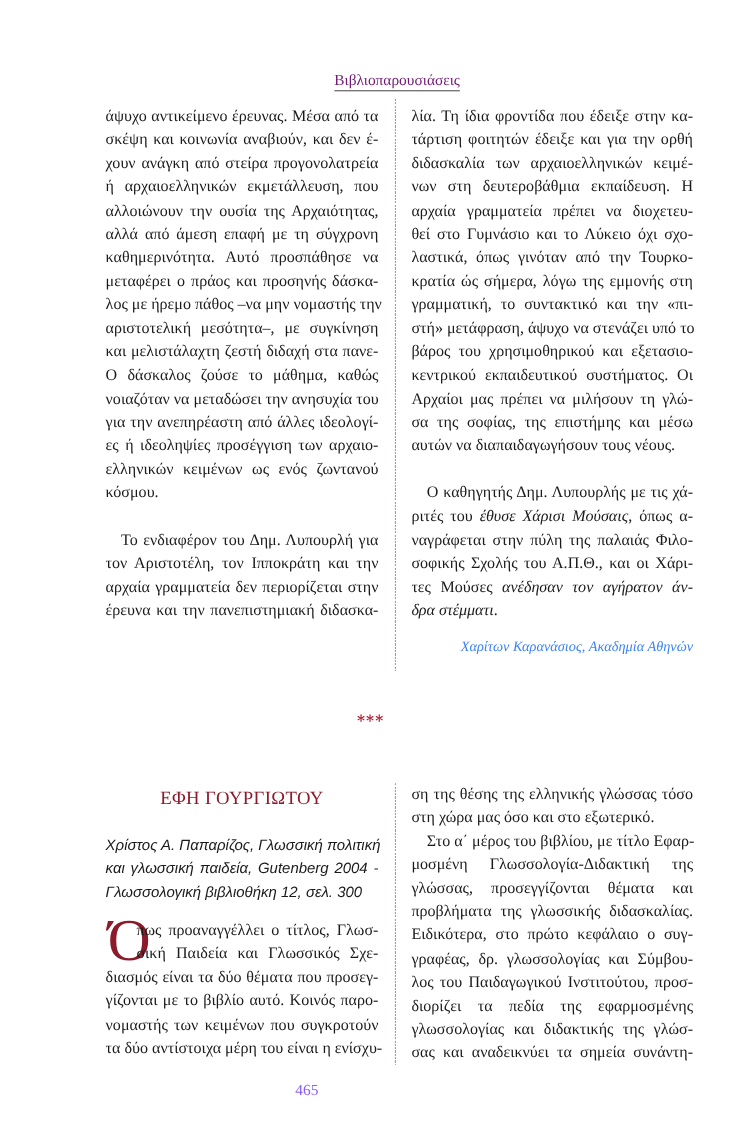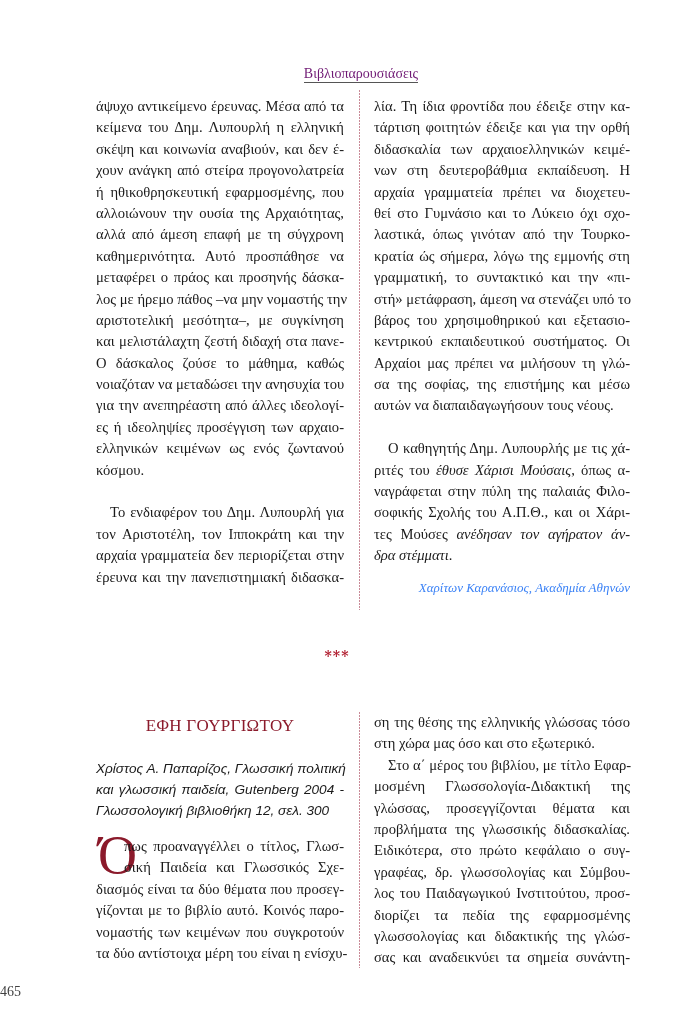--- a/index.html
+++ b/index.html
@@ -48,38 +48,37 @@
     .biblio .line { display: block; white-space: nowrap; text-align: justify; text-align-last: justify; }
     .biblio .line.last { text-align-last: left; }
     .body2 { left: 96px; top: 836px; width: 248px; }
     .dropcap {
       position: absolute; left: 98px; top: 832px; font-family: "Liberation Serif", serif;
       font-size: 54px; line-height: 46px; color: #8b1a2b;
     }
     .body2 .line.dc { padding-left: 28px; }
     .col3 { left: 374px; top: 712px; width: 256px; }
     .page-number {
-      position: absolute; top: 984px; left: 0; width: 558px; text-align: left;
-      font-family: "Liberation Serif", serif; font-size: 14px; color: #404040;
+      position: absolute; top: 984px; left: 0; width: 558px; text-align: center;
+      font-family: "Liberation Serif", serif; font-size: 14px; color: #8b5cf6;
     }
     em { font-style: italic; }
   </style>
 </head>
 <body>
 
 <div class="page-frame">
 
   <div class="running-head"><span>Βιβλιοπαρουσιάσεις</span></div>
 
   <div class="col col1">
     <span class="line">άψυχο αντικείμενο έρευνας. Μέσα από τα</span>
-    <span class="line">κείμενα του Δημ. Λυπουρλή η ελληνική</span>
     <span class="line">σκέψη και κοινωνία αναβιούν, και δεν έ-</span>
     <span class="line">χουν ανάγκη από στείρα προγονολατρεία</span>
-    <span class="line">ή ηθικοθρησκευτική εφαρμοσμένης, που</span>
+    <span class="line">ή αρχαιοελληνικών εκμετάλλευση, που</span>
     <span class="line">αλλοιώνουν την ουσία της Αρχαιότητας,</span>
     <span class="line">αλλά από άμεση επαφή με τη σύγχρονη</span>
     <span class="line">καθημερινότητα. Αυτό προσπάθησε να</span>
     <span class="line">μεταφέρει ο πράος και προσηνής δάσκα-</span>
     <span class="line">λος με ήρεμο πάθος –να μην νομαστής την</span>
     <span class="line">αριστοτελική μεσότητα–, με συγκίνηση</span>
     <span class="line">και μελιστάλαχτη ζεστή διδαχή στα πανε-</span>
     <span class="line">Ο δάσκαλος ζούσε το μάθημα, καθώς</span>
     <span class="line">νοιαζόταν να μεταδώσει την ανησυχία του</span>
     <span class="line">για την ανεπηρέαστη από άλλες ιδεολογί-</span>
@@ -98,21 +97,21 @@
   <div class="col col2">
     <span class="line">λία. Τη ίδια φροντίδα που έδειξε στην κα-</span>
     <span class="line">τάρτιση φοιτητών έδειξε και για την ορθή</span>
     <span class="line">διδασκαλία των αρχαιοελληνικών κειμέ-</span>
     <span class="line">νων στη δευτεροβάθμια εκπαίδευση. Η</span>
     <span class="line">αρχαία γραμματεία πρέπει να διοχετευ-</span>
     <span class="line">θεί στο Γυμνάσιο και το Λύκειο όχι σχο-</span>
     <span class="line">λαστικά, όπως γινόταν από την Τουρκο-</span>
     <span class="line">κρατία ώς σήμερα, λόγω της εμμονής στη</span>
     <span class="line">γραμματική, το συντακτικό και την «πι-</span>
-    <span class="line">στή» μετάφραση, άμεση να στενάζει υπό το</span>
+    <span class="line">στή» μετάφραση, άψυχο να στενάζει υπό το</span>
     <span class="line">βάρος του χρησιμοθηρικού και εξετασιο-</span>
     <span class="line">κεντρικού εκπαιδευτικού συστήματος. Οι</span>
     <span class="line">Αρχαίοι μας πρέπει να μιλήσουν τη γλώ-</span>
     <span class="line">σα της σοφίας, της επιστήμης και μέσω</span>
     <span class="line last">αυτών να διαπαιδαγωγήσουν τους νέους.</span>
     <span class="gap"></span>
     <span class="line indent">Ο καθηγητής Δημ. Λυπουρλής με τις χά-</span>
     <span class="line"><span>ριτές του </span><em>έθυσε Χάρισι Μούσαις</em><span>, όπως α-</span></span>
     <span class="line">ναγράφεται στην πύλη της παλαιάς Φιλο-</span>
     <span class="line">σοφικής Σχολής του Α.Π.Θ., και οι Χάρι-</span>

